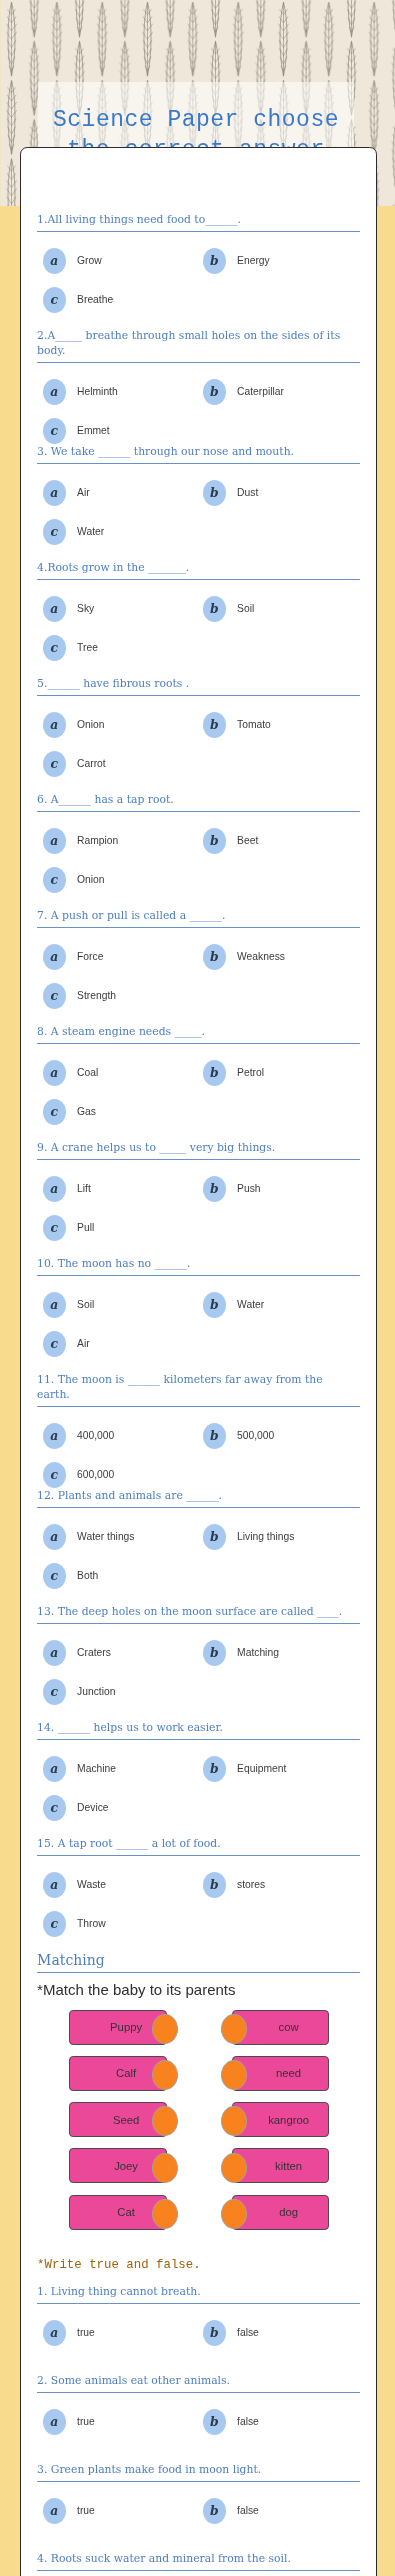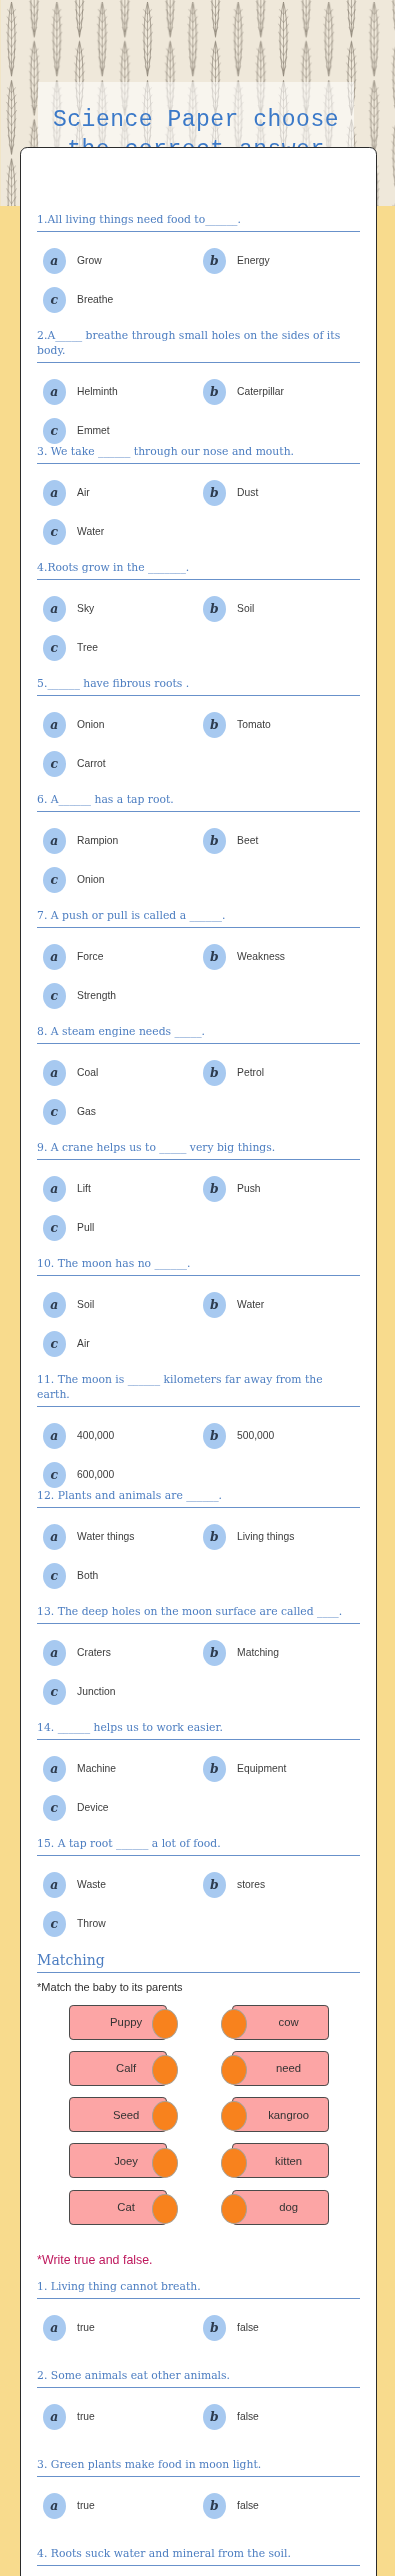--- a/index.html
+++ b/index.html
@@ -10,30 +10,30 @@
   .card{position:absolute;left:19.6px;top:147px;width:357px;height:3249px;background:#FFFFFF;border:1px solid #2B2B2B;border-radius:7.2px;box-sizing:border-box;padding:64px 15.5px 0 16.5px;z-index:2;overflow:hidden;}
   .mcq{height:116px;}
   .tf{height:89px;}
   .q-text{font-family:"DejaVu Serif",serif;font-size:10.8px;color:#4D7EC1;line-height:1.4;max-width:319px;}
   .q-line{border-bottom:1px solid rgba(77,126,193,0.85);margin:4.1px 0 15.5px 0;}
   .opts{display:grid;grid-template-columns:160px 1fr;row-gap:13px;padding-left:5.7px;}
   .opt{display:flex;align-items:center;gap:11.3px;cursor:pointer;}
   .bubble{flex:0 0 23px;width:23px;height:26px;background:#A7C9F0;border-radius:50%;display:flex;align-items:center;justify-content:center;font-family:"DejaVu Serif",serif;font-style:italic;font-weight:600;font-size:12.4px;color:#2D3B4E;}
   .opt-label{font-size:10.3px;color:#3C3C3C;}
   .match-heading{font-family:"DejaVu Serif",serif;font-size:14px;color:#4D7EC1;}
-  .match-instruction{font-size:11px;color:#2F2F2F;margin:8.2px 0 11.3px 0;}
+  .match-instruction{font-size:15px;color:#2F2F2F;margin:8.2px 0 11.3px 0;}
   .match-row{position:relative;height:35px;margin-bottom:11.3px;}
-  .match-box{position:absolute;top:0;height:35px;border:0.8px solid #4A4A4A;border-radius:4.1px;background:#fca5a5;display:flex;align-items:center;justify-content:center;box-sizing:border-box;padding-left:16px;}
+  .match-box{position:absolute;top:0;height:35px;border:0.8px solid #4A4A4A;border-radius:4.1px;background:#ec4899;display:flex;align-items:center;justify-content:center;box-sizing:border-box;padding-left:16px;}
   .match-left{left:32px;width:98px;}
   .match-right{left:195px;width:97px;}
   .match-label{font-size:11.3px;color:#333333;}
   .dot{position:absolute;width:24px;height:28px;background:#F8821D;border:1px solid #A8A094;border-radius:50%;top:3.1px;cursor:pointer;}
   .dot-right{right:-12.4px;}
   .dot-left{left:-12.4px;}
-  .tf-heading{font-family:Liberation Sans, sans-serif;font-size:12.4px;color:#be185d;margin:28px 0 12.4px 0;}
+  .tf-heading{font-family:Liberation Mono, monospace;font-size:12.4px;color:#a16207;margin:28px 0 12.4px 0;}
 </style>
 </head>
 <body>
 
 <div class="header">
   <svg width="396" height="206" viewBox="0 0 768 400">
     <defs>
       <pattern id="fp" width="88" height="152" patternUnits="userSpaceOnUse">
         <g stroke="#4C4134" stroke-width="1" fill="none" opacity="0.85">
           <path d="M22 4 C31 40 31 104 22 148 C13 104 13 40 22 4 Z"></path>

